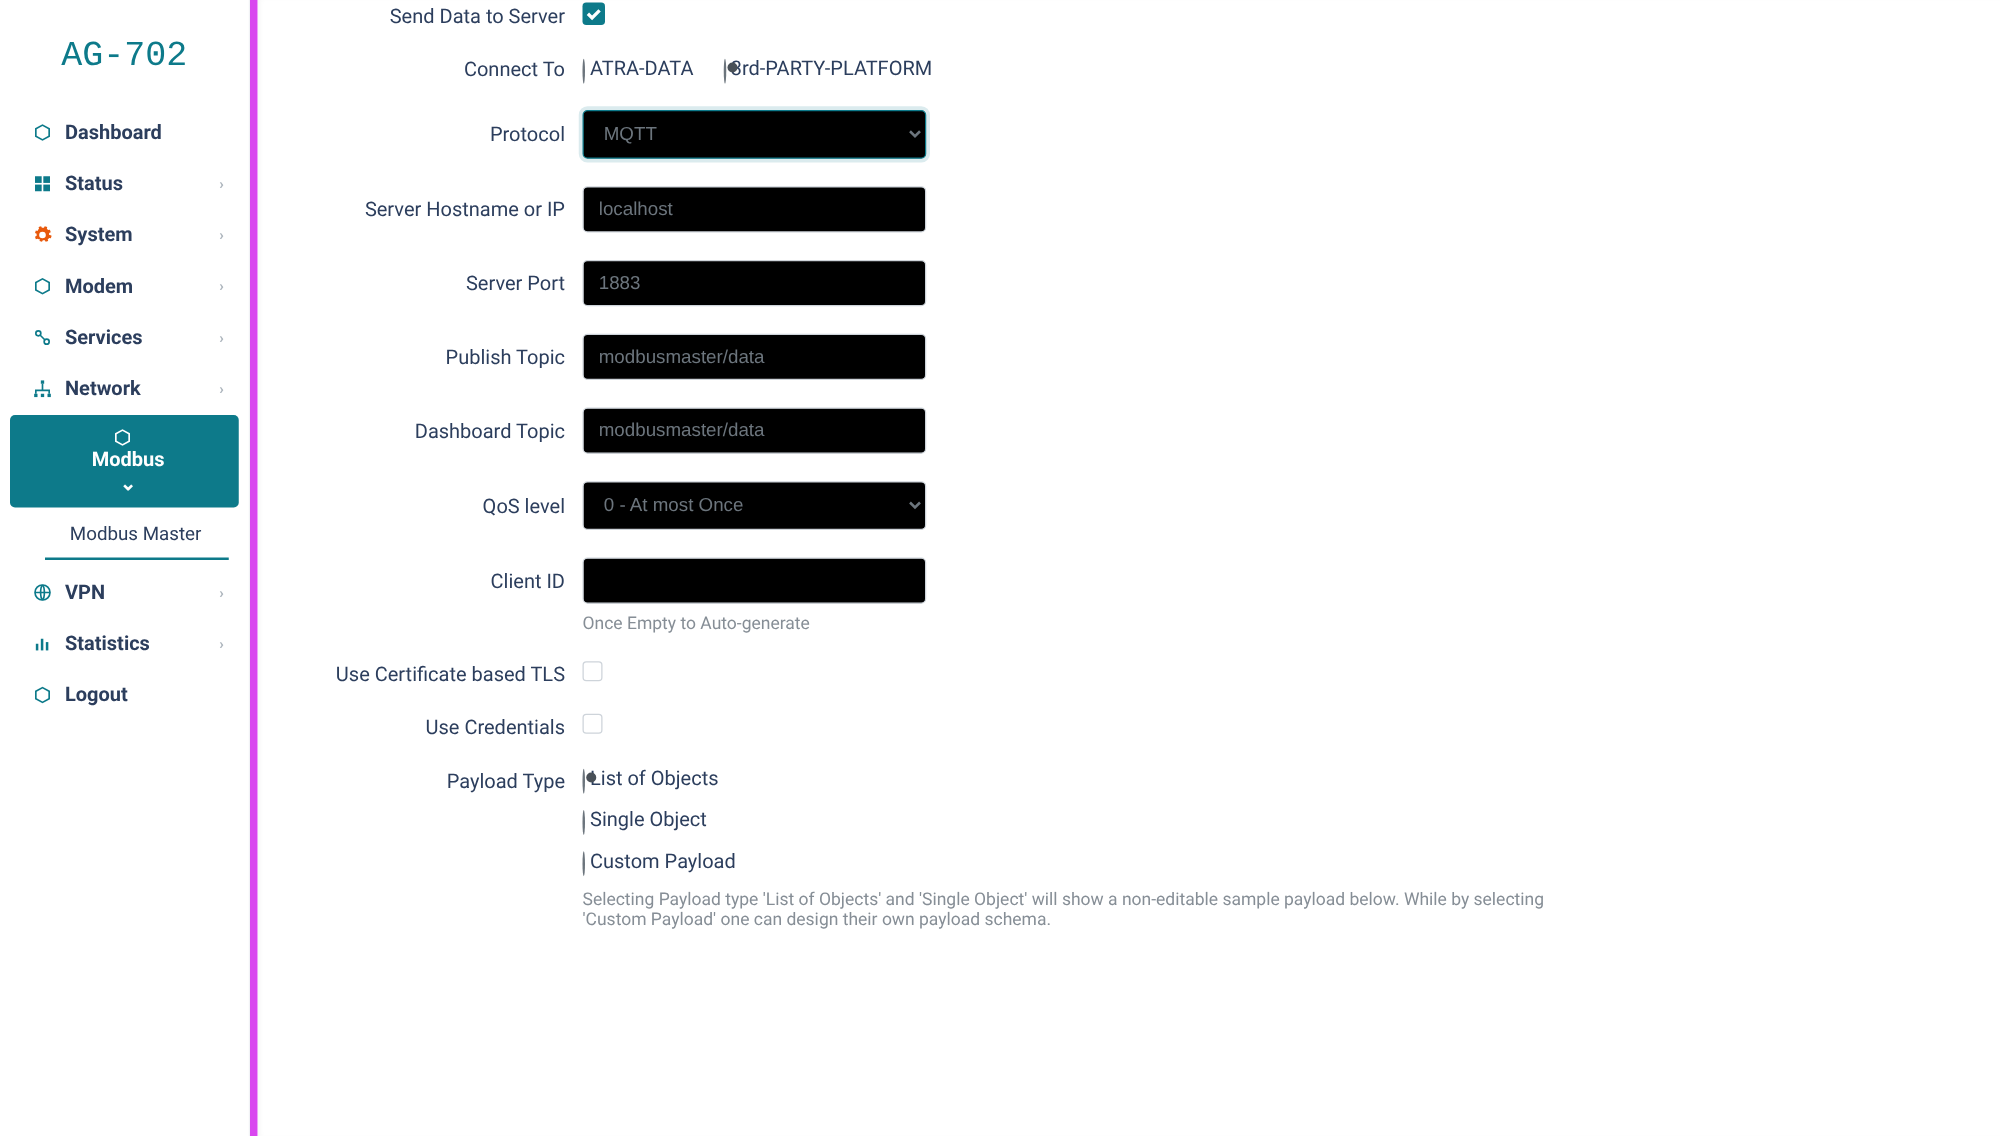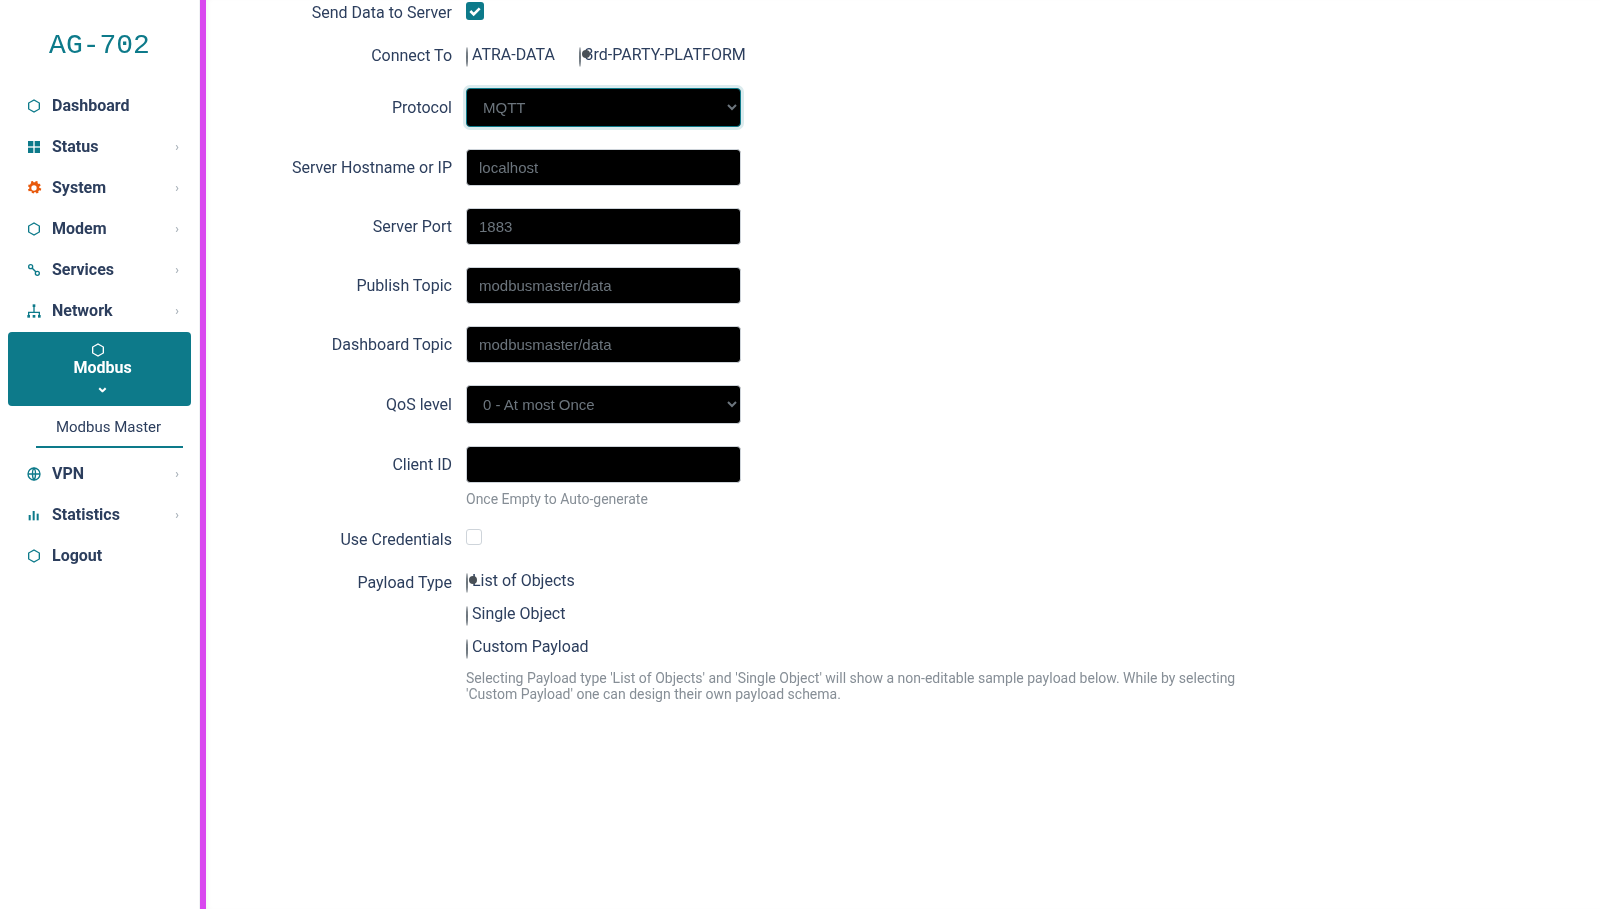--- a/index.html
+++ b/index.html
@@ -343,20 +343,26 @@
       <input type="text" value="" style="">
     </div>
   </div>
   <div class="form-row" style="margin-top:-4px;">
     <div class="flabel"></div>
     <div class="fcontrol">
       <div class="help-text">Once Empty to Auto-generate</div>
     </div>
   </div>
 
+  <div class="form-row" style="margin-top:20px;">
+    <div class="flabel">Use Certificate based TLS</div>
+    <div class="fcontrol">
+      <span class="checkbox-empty"></span>
+    </div>
+  </div>
 
   <div class="form-row">
     <div class="flabel">Use Credentials</div>
     <div class="fcontrol">
       <span class="checkbox-empty"></span>
     </div>
   </div>
 
   <div class="form-row" style="align-items:flex-start;margin-top:12px;">
     <div class="flabel" style="padding-top:2px;">Payload Type</div>

